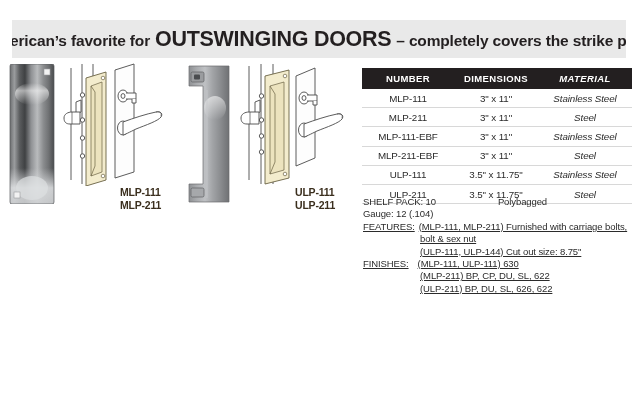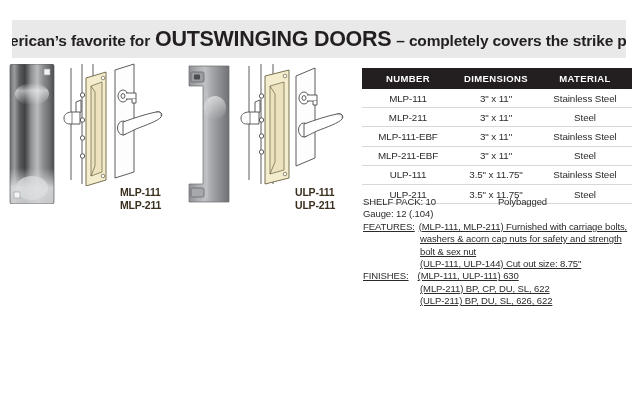--- a/index.html
+++ b/index.html
@@ -101,21 +101,21 @@
     font-size: 9.8px;
     color: #2b2b2b;
     text-align: center;
     padding: 3.6px 0 3.6px 0;
     border-bottom: 1px solid #d8d8d8;
     letter-spacing: -0.1px;
   }
   #spec-table tbody tr:last-child td { border-bottom: 1px solid #d8d8d8; }
   .col-number { width: 92px; }
   .col-dims   { width: 84px; }
-  .col-mat    { width: 94px; }
+  .col-mat    { width: 94px; font-style: italic; }
 
   
   #specs {
     position: absolute;
     left: 363px;
     top: 196px;
     width: 272px;
     font-size: 9.5px;
     color: #2b2b2b;
     line-height: 12.4px;
@@ -343,24 +343,20 @@
   </div>
 
   <div class="spec-row">
     <span class="spec-label">FEATURES:</span>
     <span class="spec-body" style="margin-left:4px;">
       <span class="spec-line">(MLP-111, MLP-211) Furnished with carriage bolts,</span>
     </span>
   </div>
   <div class="spec-row">
     <span class="spec-indent"></span>
-    <span class="spec-line">washers &amp; acorn cap nuts for safety and strength</span>
-  </div>
-  <div class="spec-row">
-    <span class="spec-indent"></span>
   </div>
   <div class="spec-row">
     <span class="spec-indent"></span>
     <span class="spec-line">bolt &amp; sex nut</span>
   </div>
   <div class="spec-row">
     <span class="spec-indent"></span>
     <span class="spec-line">(ULP-111, ULP-144) Cut out size: 8.75"</span>
   </div>
 

